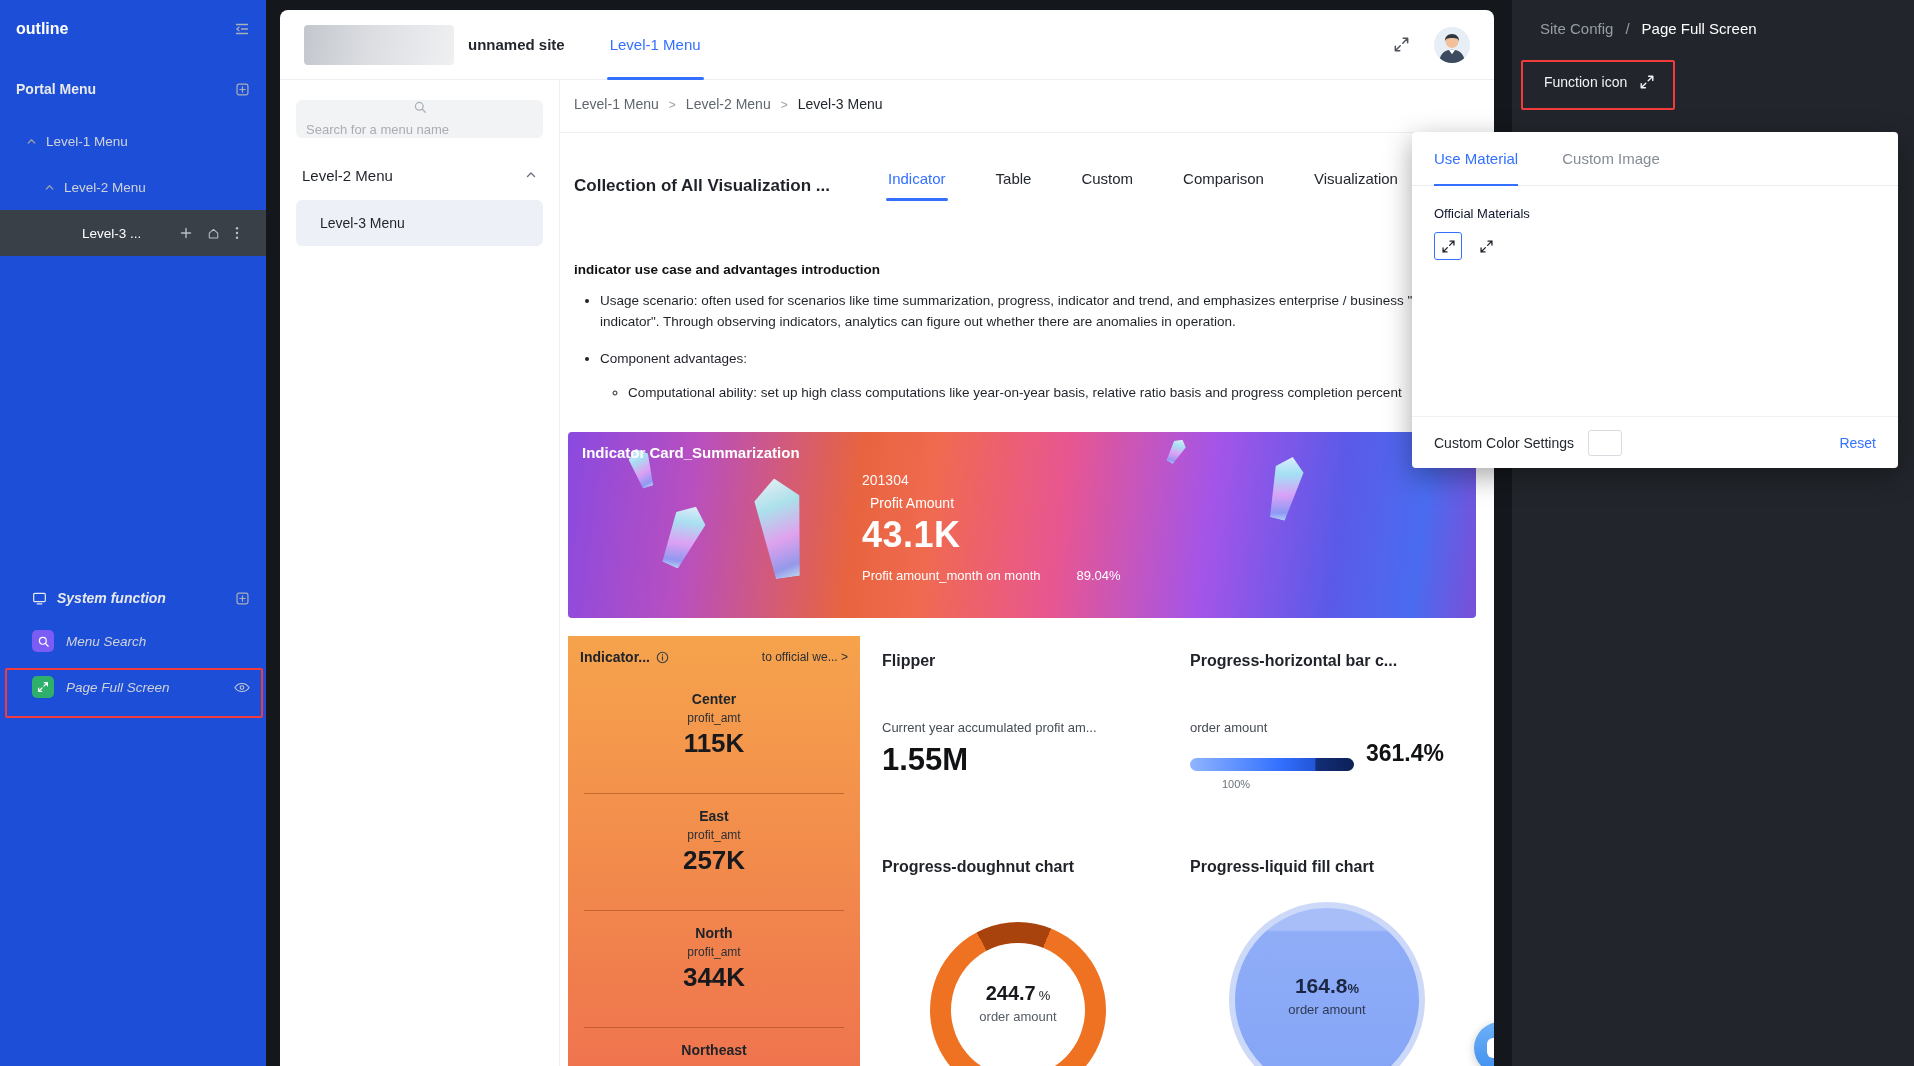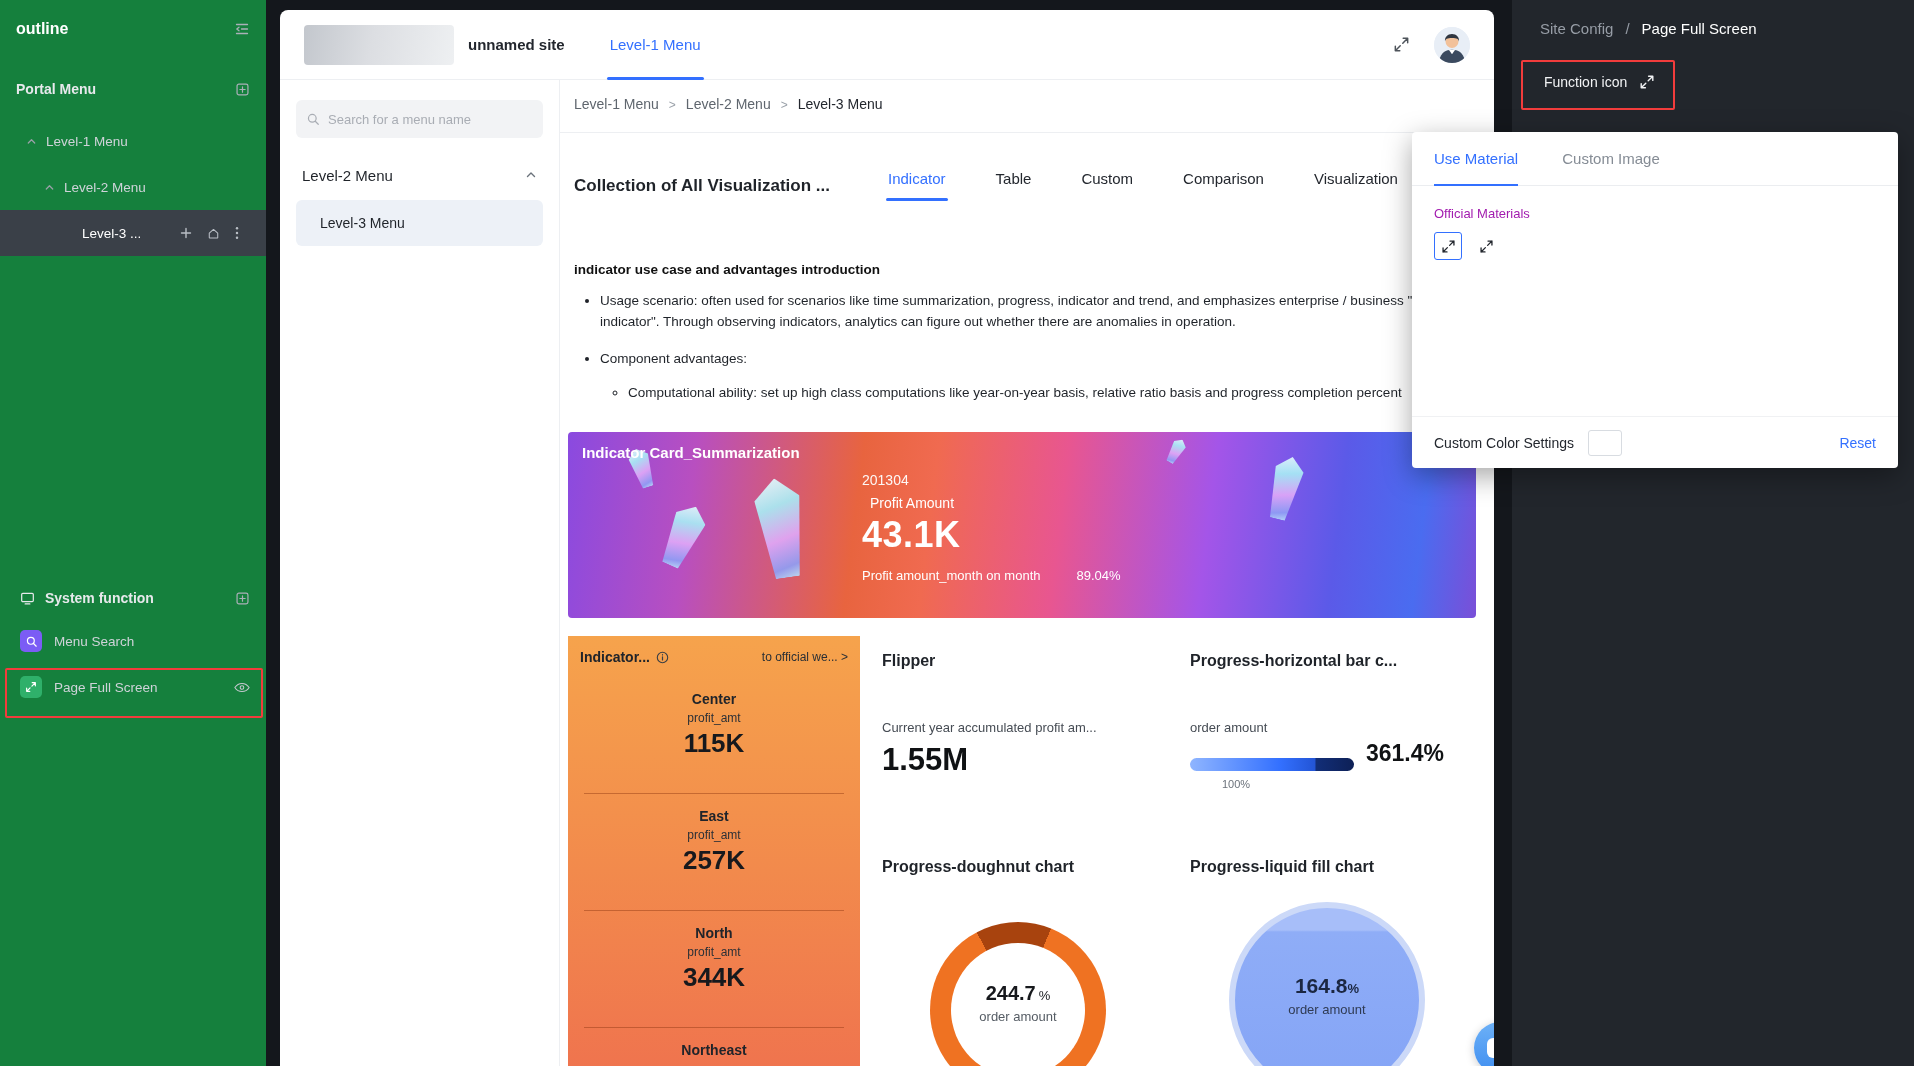--- a/index.html
+++ b/index.html
@@ -2,54 +2,54 @@
 <html><head>
 <meta charset="utf-8">
 <style>
   * { margin:0; padding:0; box-sizing:border-box; }
   html,body { width:1914px; height:1066px; }
   body { font-family:"Liberation Sans","DejaVu Sans",sans-serif; background:#14171c; overflow:hidden; }
   .screen { position:relative; width:1914px; height:1066px; overflow:hidden; }
   .icon svg { display:block; }
 
   
-  .sidebar { position:absolute; left:0; top:0; width:266px; height:100%; background:#15803d; color:#cfd3d9; }
+  .sidebar { position:absolute; left:0; top:0; width:266px; height:100%; background:#1d4ed8; color:#cfd3d9; }
   .sb-header { position:absolute; top:12px; left:0; right:0; height:34px; padding:0 16px; display:flex; align-items:center; justify-content:space-between; }
   .sb-title { font-size:16px; font-weight:700; color:#ffffff; }
   .sb-hicon { color:#aab0b8; cursor:pointer; }
   .sb-portal { position:absolute; top:74px; left:0; right:0; height:30px; padding:0 16px; display:flex; align-items:center; justify-content:space-between; color:#e7e9ec; font-weight:700; font-size:14px; }
   .sb-plus { color:#aab0b8; cursor:pointer; }
   .tree { position:absolute; top:118px; left:0; right:0; }
   .tree-row { height:46px; display:flex; align-items:center; gap:9px; font-size:13.5px; color:#cfd3d9; padding-left:26px; cursor:pointer; }
   .tree-row.l2 { padding-left:44px; }
   .tree-row.l3 { padding-left:82px; background:#3a4048; color:#ffffff; }
   .chev { color:#9aa0a8; }
   .row-icons { display:flex; gap:15px; margin-left:30px; color:#b9bec5; align-items:center; }
-  .sb-bottom { position:absolute; top:578px; left:4px; right:0; }
+  .sb-bottom { position:absolute; top:578px; left:16px; right:0;font-style:italic; }
   .sb-sys { height:40px; padding:0 16px; display:flex; align-items:center; justify-content:space-between; color:#e7e9ec; font-weight:700; font-size:14px; }
   .sb-sys .left { display:flex; gap:10px; align-items:center; }
   .sb-item { height:46px; display:flex; align-items:center; gap:12px; padding:0 16px; font-size:13.5px; color:#cfd3d9; cursor:pointer; }
   .sq-icon { width:22px; height:22px; border-radius:5px; display:flex; align-items:center; justify-content:center; color:#fff; flex:0 0 auto; }
   .sq-icon.purple { background:#7b5cf5; }
   .sq-icon.green  { background:#2fb06a; }
   .sb-item .eye { margin-left:auto; color:#c3c8ce; cursor:pointer; }
 
   
   .preview { position:absolute; left:280px; top:10px; width:1214px; height:1056px; background:#fff; border-radius:8px 8px 0 0; overflow:hidden; }
   .pv-header { position:relative; height:70px; border-bottom:1px solid #edeff2; display:flex; align-items:center; padding:0 24px; }
   .logo-blur { width:150px; height:40px; border-radius:4px; background:linear-gradient(100deg,#c3c7cd 0%,#dcdee2 45%,#eef0f2 100%); filter:blur(.6px); }
   .site-name { margin-left:14px; font-size:15px; font-weight:700; color:#23272e; }
   .pv-tab { margin-left:42px; height:70px; display:flex; align-items:center; color:#3370ff; font-size:15px; position:relative; padding:0 3px; cursor:pointer; }
   .pv-tab::after { content:""; position:absolute; left:0; right:0; bottom:0; height:3px; background:#3370ff; border-radius:2px; }
   .pv-right { margin-left:auto; display:flex; align-items:center; gap:24px; color:#4e545b; }
   .avatar { width:36px; height:36px; border-radius:50%; overflow:hidden; background:#e8eef6; cursor:pointer; }
 
   .pv-body { display:flex; height:986px; }
   .menu-panel { width:280px; border-right:1px solid #edeff2; padding:20px 16px 0; flex:0 0 auto; }
-  .search-box { height:38px; background:#f2f3f5; border-radius:6px; display:flex; align-items:center; gap:8px; padding:0 10px; color:#a9adb4; }
+  .search-box { height:38px; background:#f2f3f5; border-radius:6px; display:flex; align-items:center; gap:8px; padding:0 10px; color:#a9adb4;flex-direction:column; }
   .search-box input { border:none; background:transparent; outline:none; font-size:13px; color:#333; width:100%; }
   .search-box input::placeholder { color:#a9adb4; }
   .group-row { display:flex; justify-content:space-between; align-items:center; height:50px; margin-top:12px; font-size:15px; color:#1f2329; padding:0 6px; cursor:pointer; }
   .group-row .chev { color:#6b727b; }
   .menu-item { height:46px; line-height:46px; padding-left:24px; font-size:14px; color:#1f2329; border-radius:6px; cursor:pointer; }
   .menu-item.selected { background:#edf1f7; }
 
   .content { flex:1; position:relative; overflow:hidden; }
   .breadcrumb { position:absolute; left:14px; top:16px; display:flex; align-items:center; gap:10px; font-size:14px; color:#5f666e; }
   .crumb { cursor:pointer; }
@@ -136,21 +136,21 @@
   .cp-bc .cur { color:#ffffff; }
   .cp-slash::before { content:"/"; color:#979da6; }
   .function-row { position:absolute; left:32px; top:74px; display:flex; align-items:center; gap:12px; color:#f2f3f5; font-size:14px; cursor:pointer; }
 
   .popup { position:absolute; left:1412px; top:132px; width:486px; height:336px; background:#fff; border-radius:4px;
     box-shadow:0 8px 28px rgba(0,0,0,.35); z-index:30; }
   .popup-tabs { display:flex; gap:44px; padding:0 22px; height:54px; align-items:center; border-bottom:1px solid #ebedf0; }
   .ptab { font-size:15px; color:#858c95; position:relative; height:54px; line-height:54px; cursor:pointer; }
   .ptab.active { color:#3370ff; }
   .ptab.active::after { content:""; position:absolute; left:0; right:0; bottom:0; height:2px; background:#3370ff; }
-  .popup-label { position:absolute; left:22px; top:74px; font-size:13px; color:#a21caf; }
+  .popup-label { position:absolute; left:22px; top:74px; font-size:13px; color:#0f172a; }
   .materials { position:absolute; left:22px; top:100px; display:flex; gap:10px; align-items:center; }
   .mat { width:28px; height:28px; display:flex; align-items:center; justify-content:center; color:#23272e; border-radius:3px; cursor:pointer; }
   .mat.selected { border:1px solid #3370ff; }
   .popup-footer { position:absolute; left:0; right:0; bottom:0; height:52px; border-top:1px solid #f0f1f3; display:flex; align-items:center; padding:0 22px; font-size:14px; color:#23272e; }
   .swatch { width:34px; height:26px; background:#fff; border:1px solid #d8dce1; border-radius:3px; margin-left:14px; cursor:pointer; }
   .reset { margin-left:auto; color:#3370ff; cursor:pointer; }
 
   
   .annotation { position:absolute; border:2px solid #f23c3c; border-radius:2px; z-index:40; pointer-events:none; }
   .a1 { left:5px; top:668px; width:258px; height:50px; }

